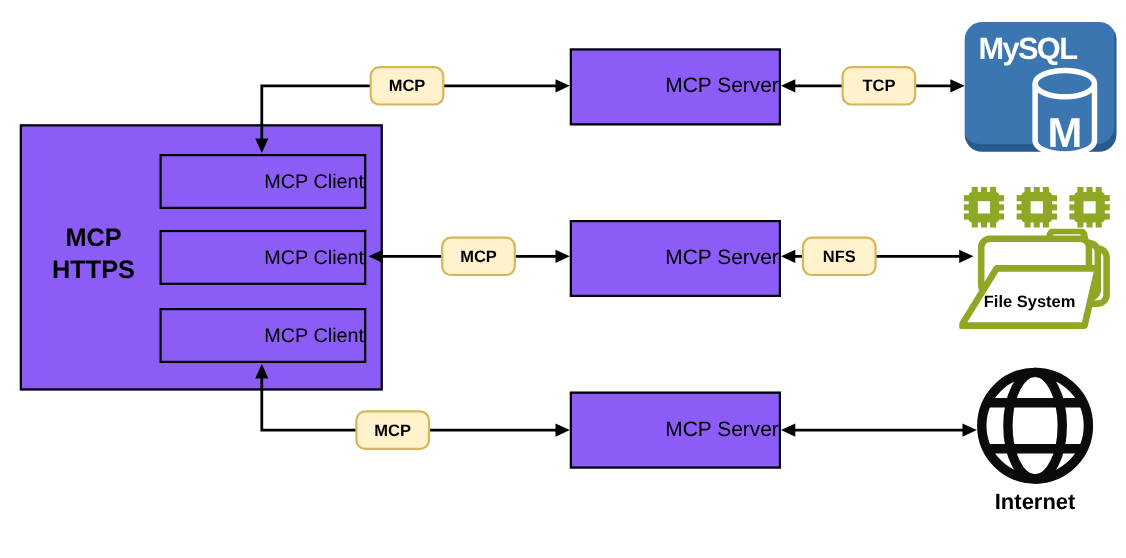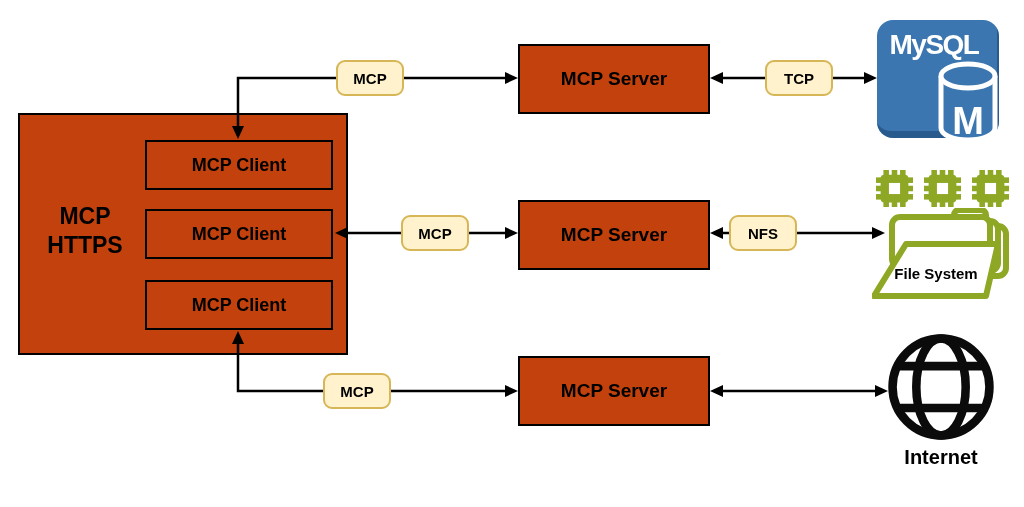--- a/index.html
+++ b/index.html
@@ -1,23 +1,23 @@
 <!DOCTYPE html>
 <html><head>
 <meta charset="utf-8">
 <style>
   html,body{margin:0;padding:0;background:#ffffff;}
   .canvas{
     position:relative;width:1024px;height:507px;background:#ffffff;
     font-family:"Liberation Sans",sans-serif;overflow:hidden;color:#000;
   }
   .box{
-    position:absolute;background:#c2410c;border:2.5px solid #000;
-    box-sizing:border-box;display:flex;align-items:center;justify-content:center;
-    font-weight:bold;
+    position:absolute;background:#8b5cf6;border:2.5px solid #000;
+    box-sizing:border-box;display:flex;align-items:center;justify-content:flex-end;
+    font-weight:normal;
   }
   .host{left:18px;top:113px;width:330px;height:242px;}
   .host-label{
     position:absolute;left:26px;top:202px;width:118px;text-align:center;
     font-size:23px;font-weight:bold;line-height:29px;z-index:3;
   }
   .client{left:145px;width:188px;height:50px;font-size:18px;z-index:2;}
   .client-1{top:140px;}
   .client-2{top:209px;}
   .client-3{top:280px;}
@@ -32,21 +32,21 @@
     display:flex;align-items:center;justify-content:center;
     font-size:15px;font-weight:bold;z-index:5;
   }
   .badge-mcp-top{left:336px;top:60px;}
   .badge-tcp{left:765px;top:60px;}
   .badge-mcp-mid{left:401px;top:215px;}
   .badge-nfs{left:729px;top:215px;}
   .badge-mcp-bot{left:323px;top:373px;}
   .badge-https{left:766px;top:373px;}
   .resource{position:absolute;z-index:6;}
-  .mysql{left:877px;top:20px;width:122px;height:118px;}
+  .mysql{left:877px;top:20px;width:122px;height:118px;padding-left:16px;}
   .mysql-bg{
     position:absolute;left:0;top:0;right:0;bottom:0;background:#3B76B0;
     border-radius:16px;box-shadow:inset -2px -7px 0 rgba(10,40,80,0.35);
   }
   .mysql-word{
     position:absolute;top:9px;left:0;width:114px;text-align:center;color:#fff;
     font-size:28px;font-weight:bold;letter-spacing:-1.5px;
   }
   .mysql-cyl{position:absolute;left:58px;top:40px;}
   .fs{left:872px;top:168px;width:140px;height:132px;}

